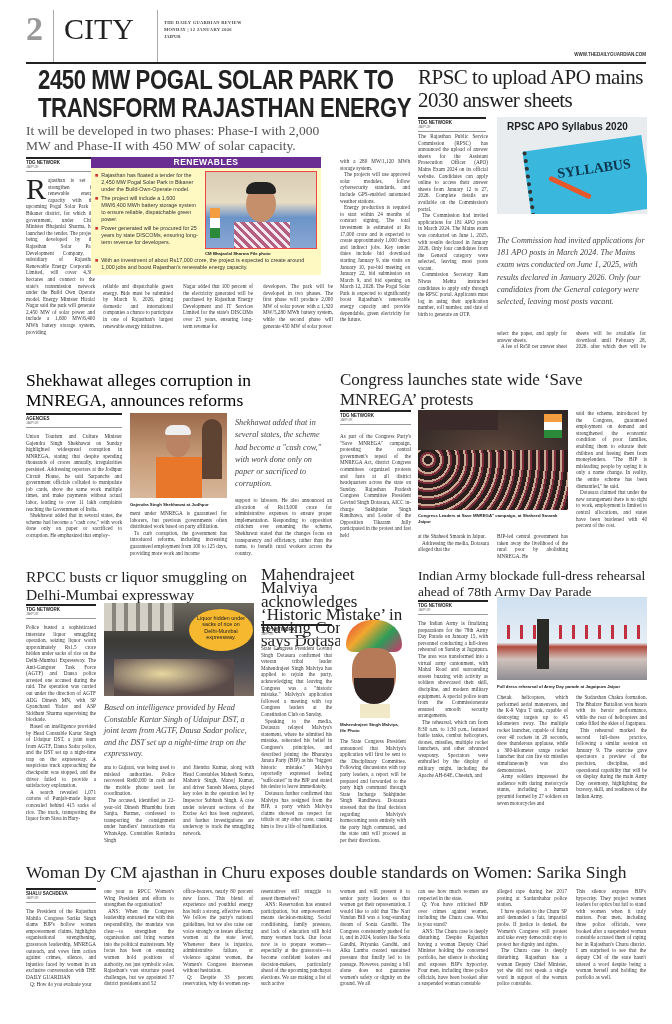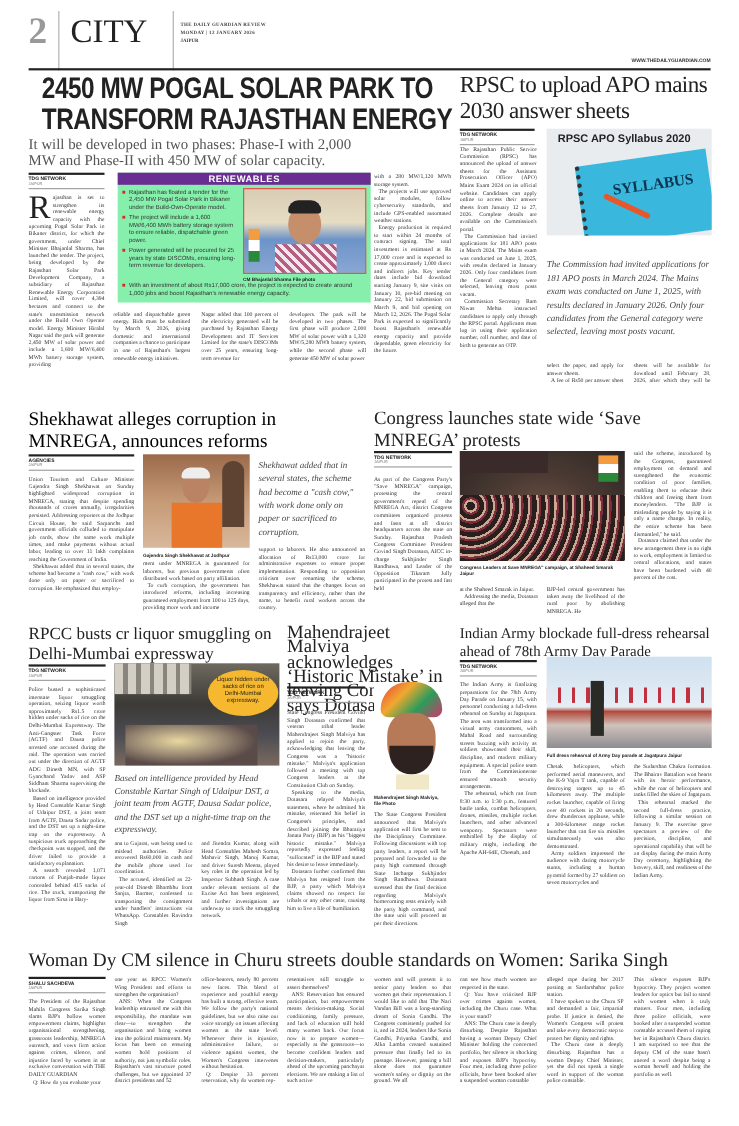--- a/index.html
+++ b/index.html
@@ -37,21 +37,21 @@
 <div class="abs serif" style="left:26px;top:123px;width:320px;font-size:13.5px;line-height:15px;color:#555">It will be developed in two phases: Phase-I with 2,000 MW and Phase-II with 450 MW of solar capacity.</div>
 
 <div class="abs byline" style="left:26px;top:157px;width:69px">
   <div class="name">TDG NETWORK</div>
   <div class="loc">JAIPUR</div>
 </div>
 <div class="abs body" style="left:26px;top:177px;width:69px;height:200px">
   <span style="float:left;font-size:30px;line-height:24px;margin-right:2px;color:#222">R</span><span>ajasthan is set to strengthen its renewable energy capacity with the upcoming Pogal Solar Park in Bikaner district, for which the government, under Chief Minister Bhajanlal Sharma, has launched the tender. The project, being developed by the Rajasthan Solar Park Development Company, a subsidiary of Rajasthan Renewable Energy Corporation Limited, will cover 4,394 hectares and connect to the state's transmission network under the Build Own Operate model. Energy Minister Hiralal Nagar said the park will generate 2,450 MW of solar power and include a 1,600 MW/6,400 MWh battery storage system, providing</span>
 </div>
 
-<div class="abs" style="left:107px;top:157px;width:230px;height:118px;background:#86efac">
+<div class="abs" style="left:91px;top:157px;width:230px;height:118px;background:#fef9c3">
   <div class="sans" style="background:#6a2d91;color:#fff;font-weight:700;text-align:center;font-size:8.5px;line-height:11px;letter-spacing:.5px">RENEWABLES</div>
   <div style="position:absolute;left:4px;top:15px;width:105px;font-family:'Liberation Sans',sans-serif;font-size:5.4px;line-height:7px;color:#333">
     <div style="display:flex;margin-bottom:2px">
         <span style="color:#d52b2b;margin-right:3px">■</span>
         <span>Rajasthan has floated a tender for the 2,450 MW Pogal Solar Park in Bikaner under the Build-Own-Operate model.</span>
       </div>
     <div style="display:flex;margin-bottom:2px">
         <span style="color:#d52b2b;margin-right:3px">■</span>
         <span>The project will include a 1,600 MW/6,400 MWh battery storage system to ensure reliable, dispatchable green power.</span>
       </div>
@@ -207,21 +207,21 @@
 <div class="abs caption" style="left:497px;top:684px;font-size:4.3px">Full dress rehearsal of Army Day parade at Jagatpura Jaipur</div>
 <div class="abs body" style="left:497px;top:694px;width:71px;height:166px">
   <div>Chetak helicopters, which performed aerial maneuvers, and the K-9 Vajra T tank, capable of destroying targets up to 45 kilometers away. The multiple rocket launcher, capable of firing over 40 rockets in 20 seconds, drew thunderous applause, while a 300-kilometer range rocket launcher that can fire six missiles simultaneously was also demonstrated.</div>
   <p>Army soldiers impressed the audience with daring motorcycle stunts, including a human pyramid formed by 27 soldiers on seven motorcycles and</p>
 </div>
 <div class="abs body" style="left:576px;top:694px;width:71px;height:166px">
   <div>the Sudarshan Chakra formation. The Bhairav Battalion won hearts with its heroic performance, while the roar of helicopters and tanks filled the skies of Jagatpura.</div>
   <p>This rehearsal marked the second full-dress practice, following a similar session on January 9. The exercise gave spectators a preview of the precision, discipline, and operational capability that will be on display during the main Army Day ceremony, highlighting the bravery, skill, and readiness of the Indian Army.</p>
 </div>
 
-<div class="abs serif" style="left:26px;top:862px;width:640px;font-size:17.5px;line-height:20px;color:#222;white-space:nowrap">Woman Dy CM silence in Churu streets double standards on Women: Sarika Singh</div>
+<div class="abs serif" style="left:26px;top:862px;width:640px;font-size:17.5px;line-height:20px;color:#222;white-space:nowrap">Woman Dy CM ajasthan in Churu exposes double standards on Women: Sarika Singh</div>
 <div class="abs byline" style="left:26px;top:888px;width:70px">
   <div class="name">SHALU SACHDEVA</div>
   <div class="loc">JAIPUR</div>
 </div>
 <div class="abs body" style="left:26px;top:908px;width:70px;height:110px">
   <div>The President of the Rajasthan Mahila Congress Sarika Singh slams BJP's hollow women empowerment claims, highlights organisational strengthening, grassroots leadership, MNREGA outreach, and vows firm action against crimes, silence, and injustice faced by women in an exclusive conversation with THE DAILY GUARDIAN</div>
   <p>Q: How do you evaluate your</p>
 </div>
 <div class="abs body" style="left:104px;top:888px;width:70px;height:130px">
   <div>one year as RPCC Women's Wing President and efforts to strengthen the organisation?</div>

